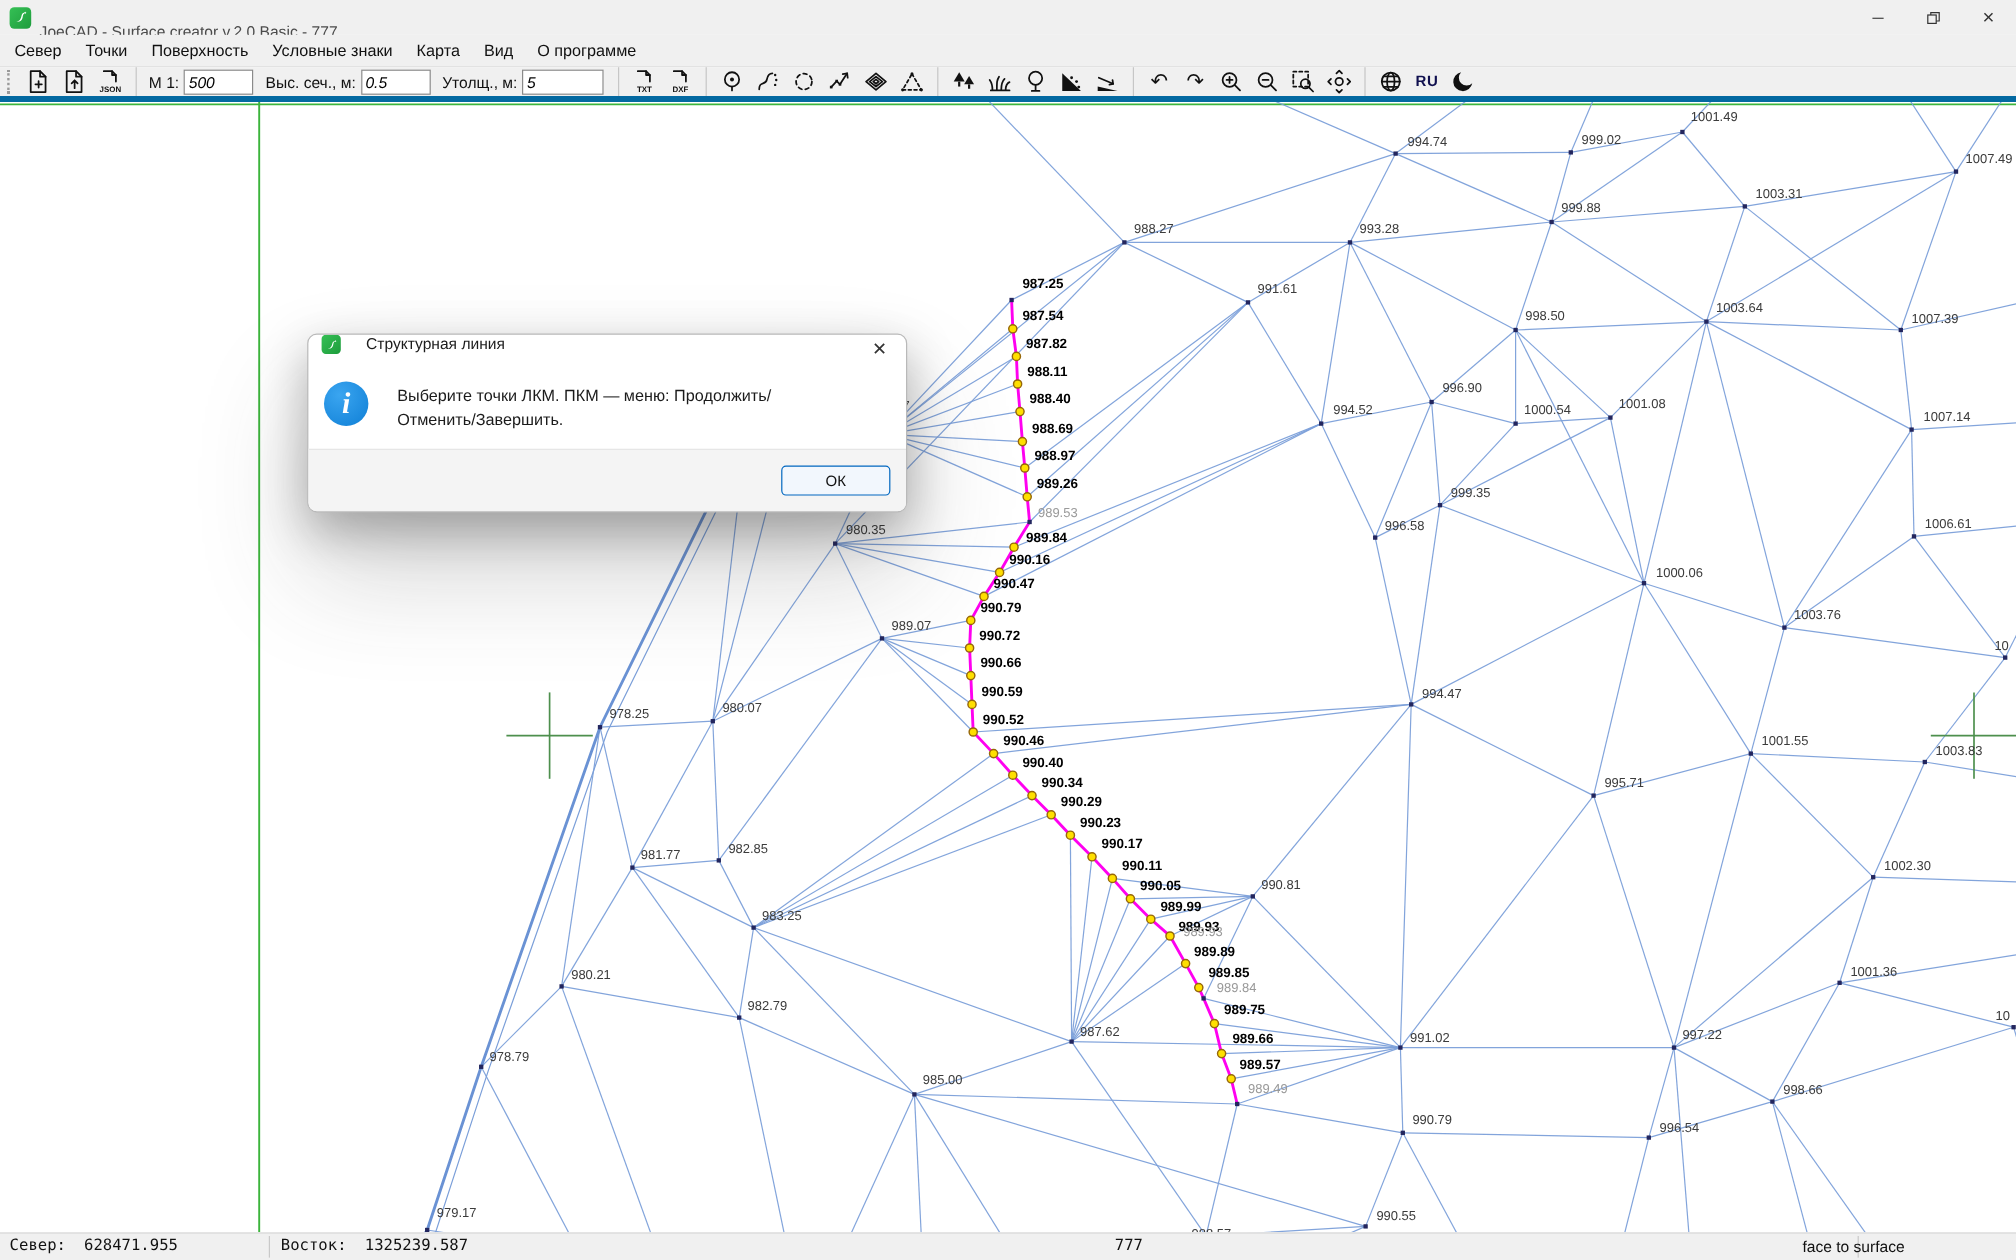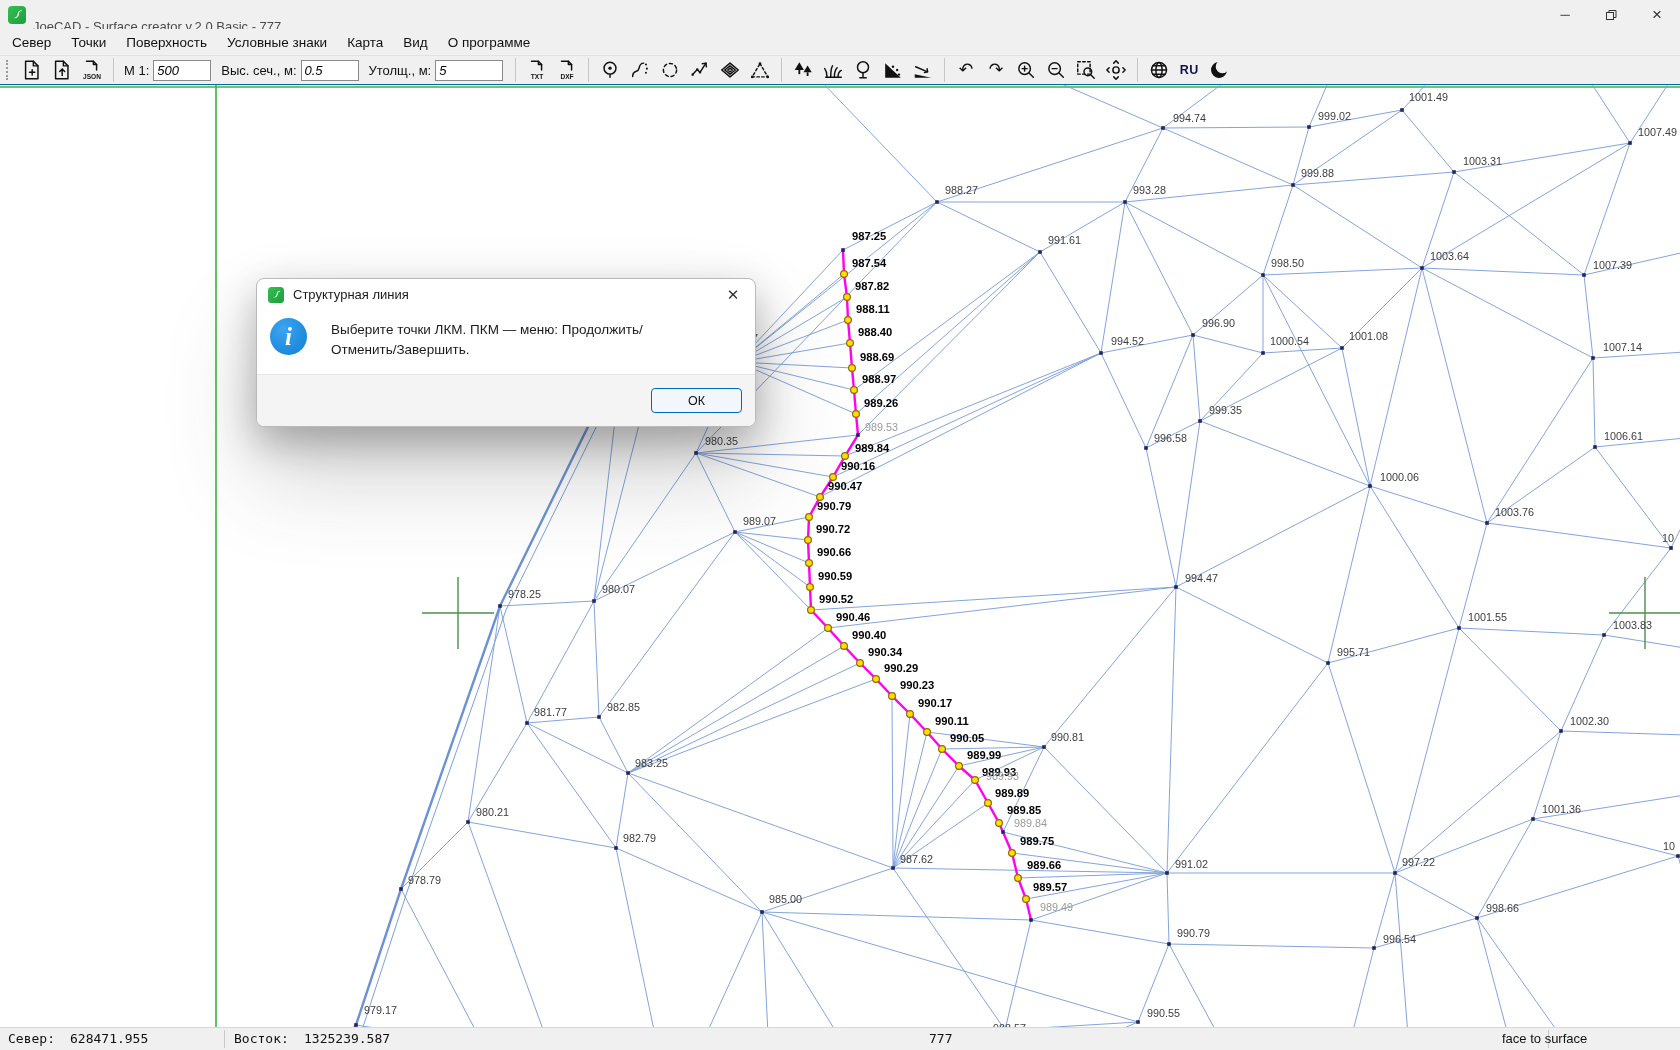--- a/index.html
+++ b/index.html
@@ -14,40 +14,40 @@
   #title-text{margin-left:7px;font-size:13px;color:#4a4a4a;margin-top:24px;}
   #win-buttons{margin-left:auto;display:flex;height:29px;}
   .winbtn{width:46px;height:29px;display:flex;align-items:center;justify-content:center;
     color:#333;font-size:13px;}
 
   #menubar{position:absolute;left:0;top:29px;width:1680px;height:27px;background:#f0f0f0;
     display:flex;align-items:center;padding-left:2px;border-bottom:1px solid #e2e2e2;box-sizing:border-box;}
   .menu-item{font-size:13.5px;color:#111;padding:4px 10px;cursor:default;}
 
   #toolbar{position:absolute;left:0;top:56px;width:1680px;height:29px;background:#f0f0f0;
-    display:flex;align-items:center;border-bottom:1px solid #0369a1;box-sizing:border-box;}
+    display:flex;align-items:center;border-bottom:5px solid #0369a1;box-sizing:border-box;}
   #grip{width:5px;height:20px;border-left:2px dotted #9a9a9a;margin:0 4px 0 6px;}
   .tb-btn{width:26px;height:26px;display:flex;align-items:center;justify-content:center;margin:0 2px;
     border-radius:3px;}
   .tb-btn svg{display:block;}
   .tb-sep{width:1px;height:24px;background:#c6c6c6;margin:0 6px;}
   .tb-label{font-size:13px;color:#111;margin:0 4px 0 4px;white-space:nowrap;}
   .tb-input{width:50px;height:19px;border:1px solid #8a8a8a;background:#fff;font-size:13px;
     font-family:"Liberation Sans",sans-serif;padding:0 3px;margin-right:6px;font-style:italic;}
   #ru-btn{font-weight:bold;font-size:12.5px;color:#10104f;letter-spacing:.5px;}
 
   
   #canvas-wrap{position:absolute;left:0;top:85px;width:1680px;height:942px;background:#fff;overflow:hidden;}
   #mesh-svg{position:absolute;left:0;top:0;}
 
   
   #dialog{position:absolute;left:256px;top:278px;width:498px;height:147px;background:#fff;
     border:1px solid #b9b9b9;border-radius:8px;
     box-shadow:0 15px 40px rgba(0,0,0,.28), 0 50px 90px rgba(60,60,60,.22);overflow:hidden;}
-  #dialog-title{height:31px;display:flex;align-items:center;}
+  #dialog-title{height:31px;display:flex;gap:12px;}
   #dialog-icon{width:16px;height:16px;margin-left:11px;border-radius:3.5px;
     background:linear-gradient(135deg,#35c055,#1e9c3c);display:flex;align-items:center;justify-content:center;}
   #dialog-title-text{margin-left:9px;font-size:13px;color:#1b1b1b;}
   #dialog-close{margin-left:auto;margin-right:9px;width:26px;height:24px;display:flex;align-items:center;
     justify-content:center;font-size:15px;color:#333;border-radius:4px;}
   #dialog-body{display:flex;padding:8px 14px 0 13px;}
   #info-icon{width:37px;height:37px;border-radius:50%;flex:0 0 37px;
     background:radial-gradient(circle at 35% 30%,#3aa5f0,#0f7fd6);
     color:#fff;display:flex;align-items:center;justify-content:center;
     font-family:"Liberation Serif",serif;font-size:25px;font-style:italic;font-weight:bold;}

